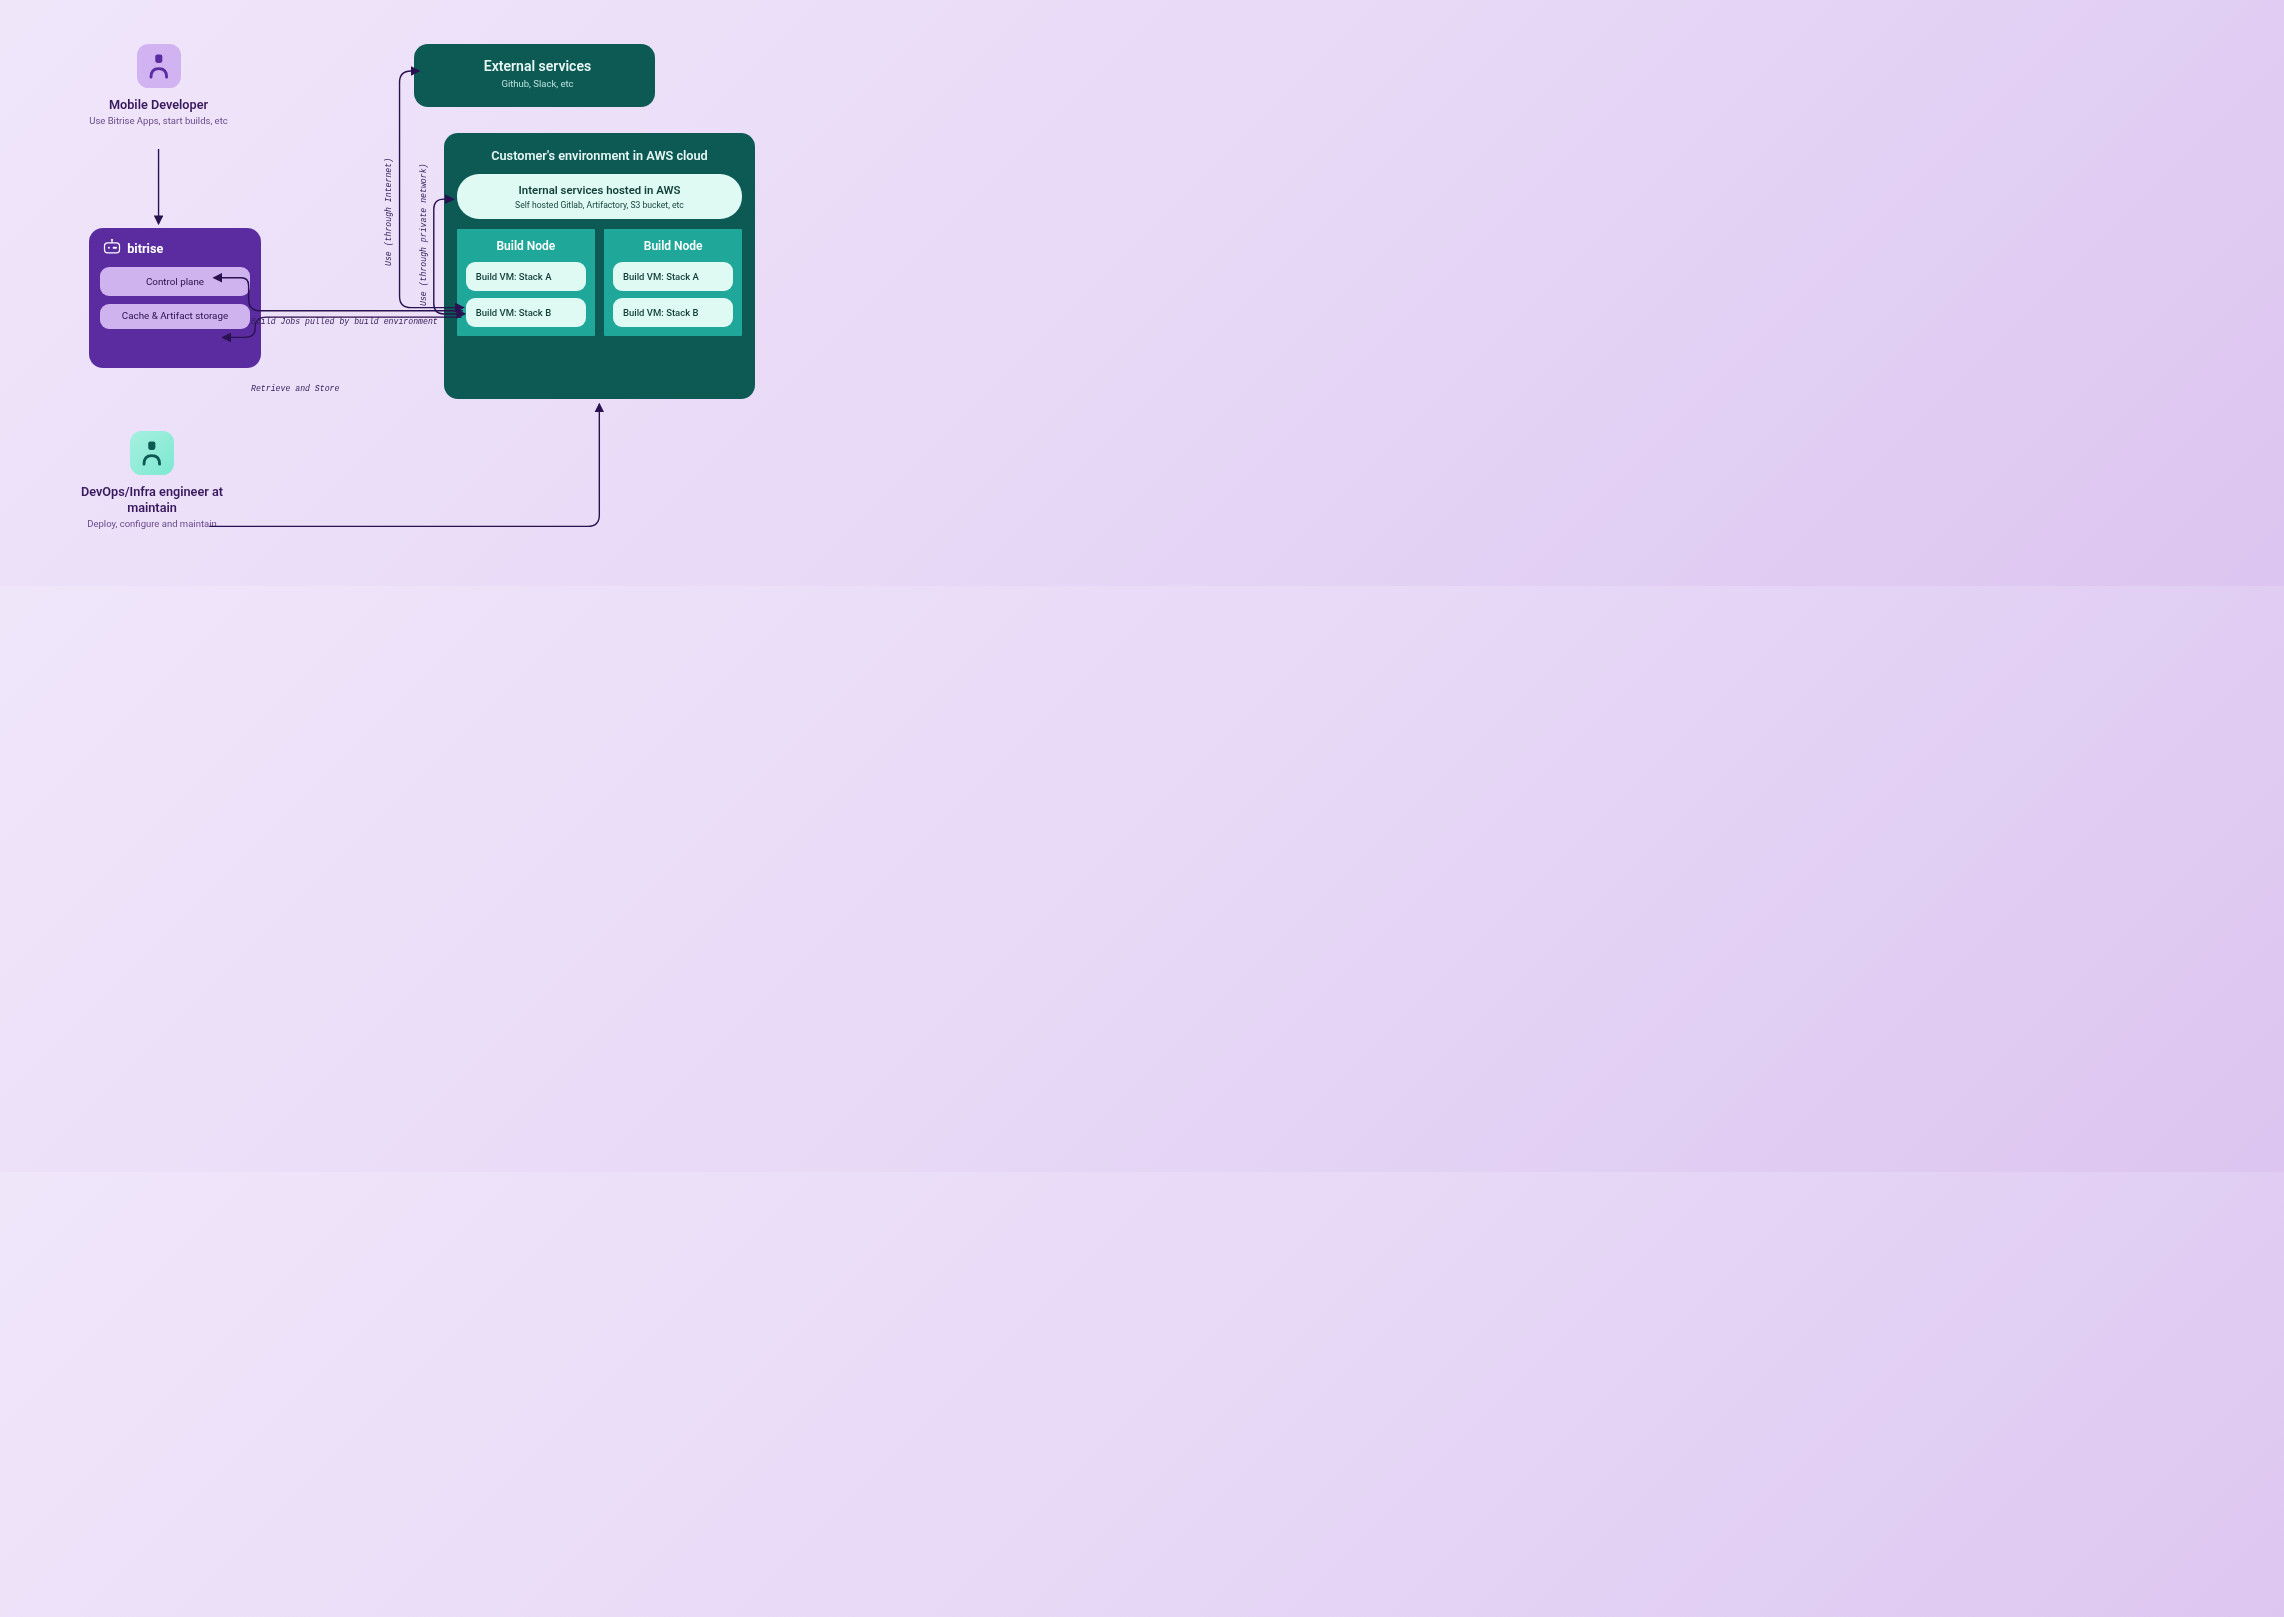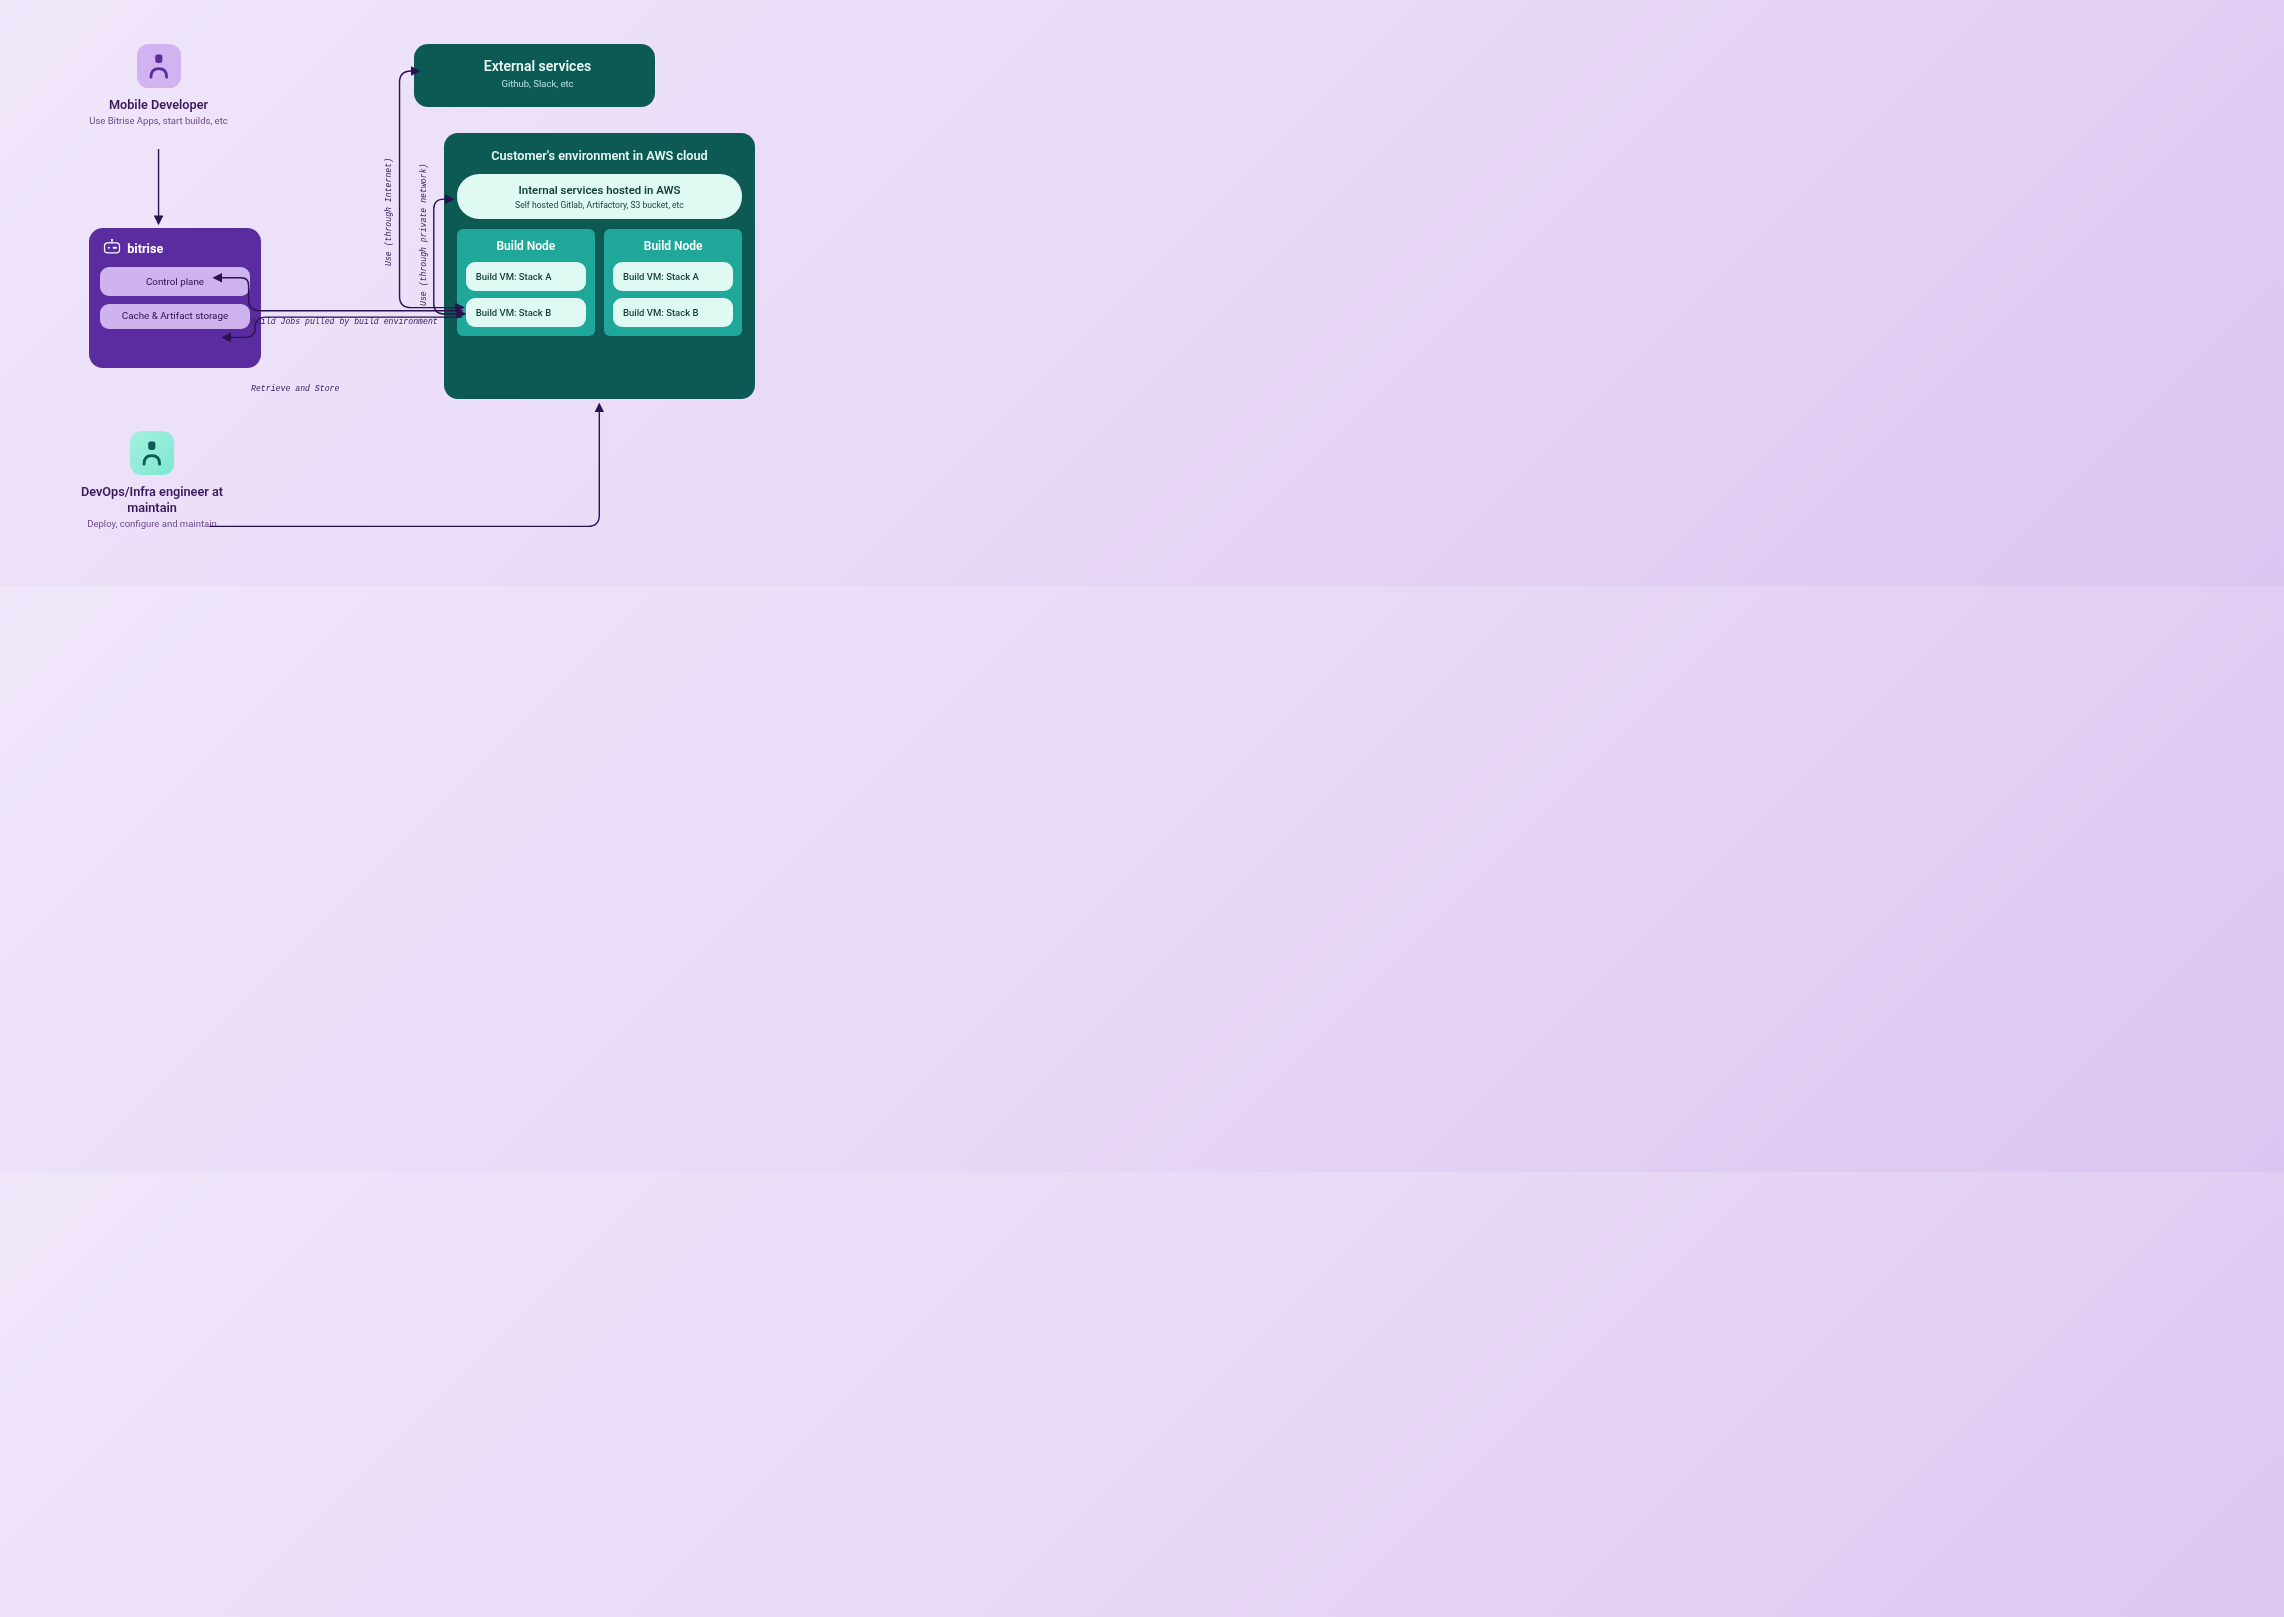--- a/index.html
+++ b/index.html
@@ -44,21 +44,21 @@
   }
   .cust-title { text-align: center; font-size: 12.7px; font-weight: 600; margin-bottom: 11.4px; }
   .internal {
     background: #dffaf3; color: #123f3a; border-radius: 22px;
     padding: 9px 11.4px; text-align: center; margin-bottom: 10px;
   }
   .internal .t { font-size: 11.4px; font-weight: 600; margin-bottom: 2.5px; }
   .internal .s { font-size: 8.6px; }
   .nodes { display: flex; gap: 9px; }
   .node {
-    flex: 1; background: #1fa79a; border-radius: 6px; padding: 10px 9px 9px 9px;
+    flex: 1; background: #1fa79a; border-radius: 1px; padding: 10px 9px 9px 9px;
   }
   .node-title { text-align: center; color: #fff; font-size: 12px; font-weight: 600; margin-bottom: 9px; }
   .vm {
     background: #dffaf3; color: #123f3a; border-radius: 9px;
     padding: 9px 10px; font-size: 9.5px; font-weight: 500; margin-bottom: 7.6px;
   }
   .vm:last-child { margin-bottom: 0; }
 
   
   .bitrise {

